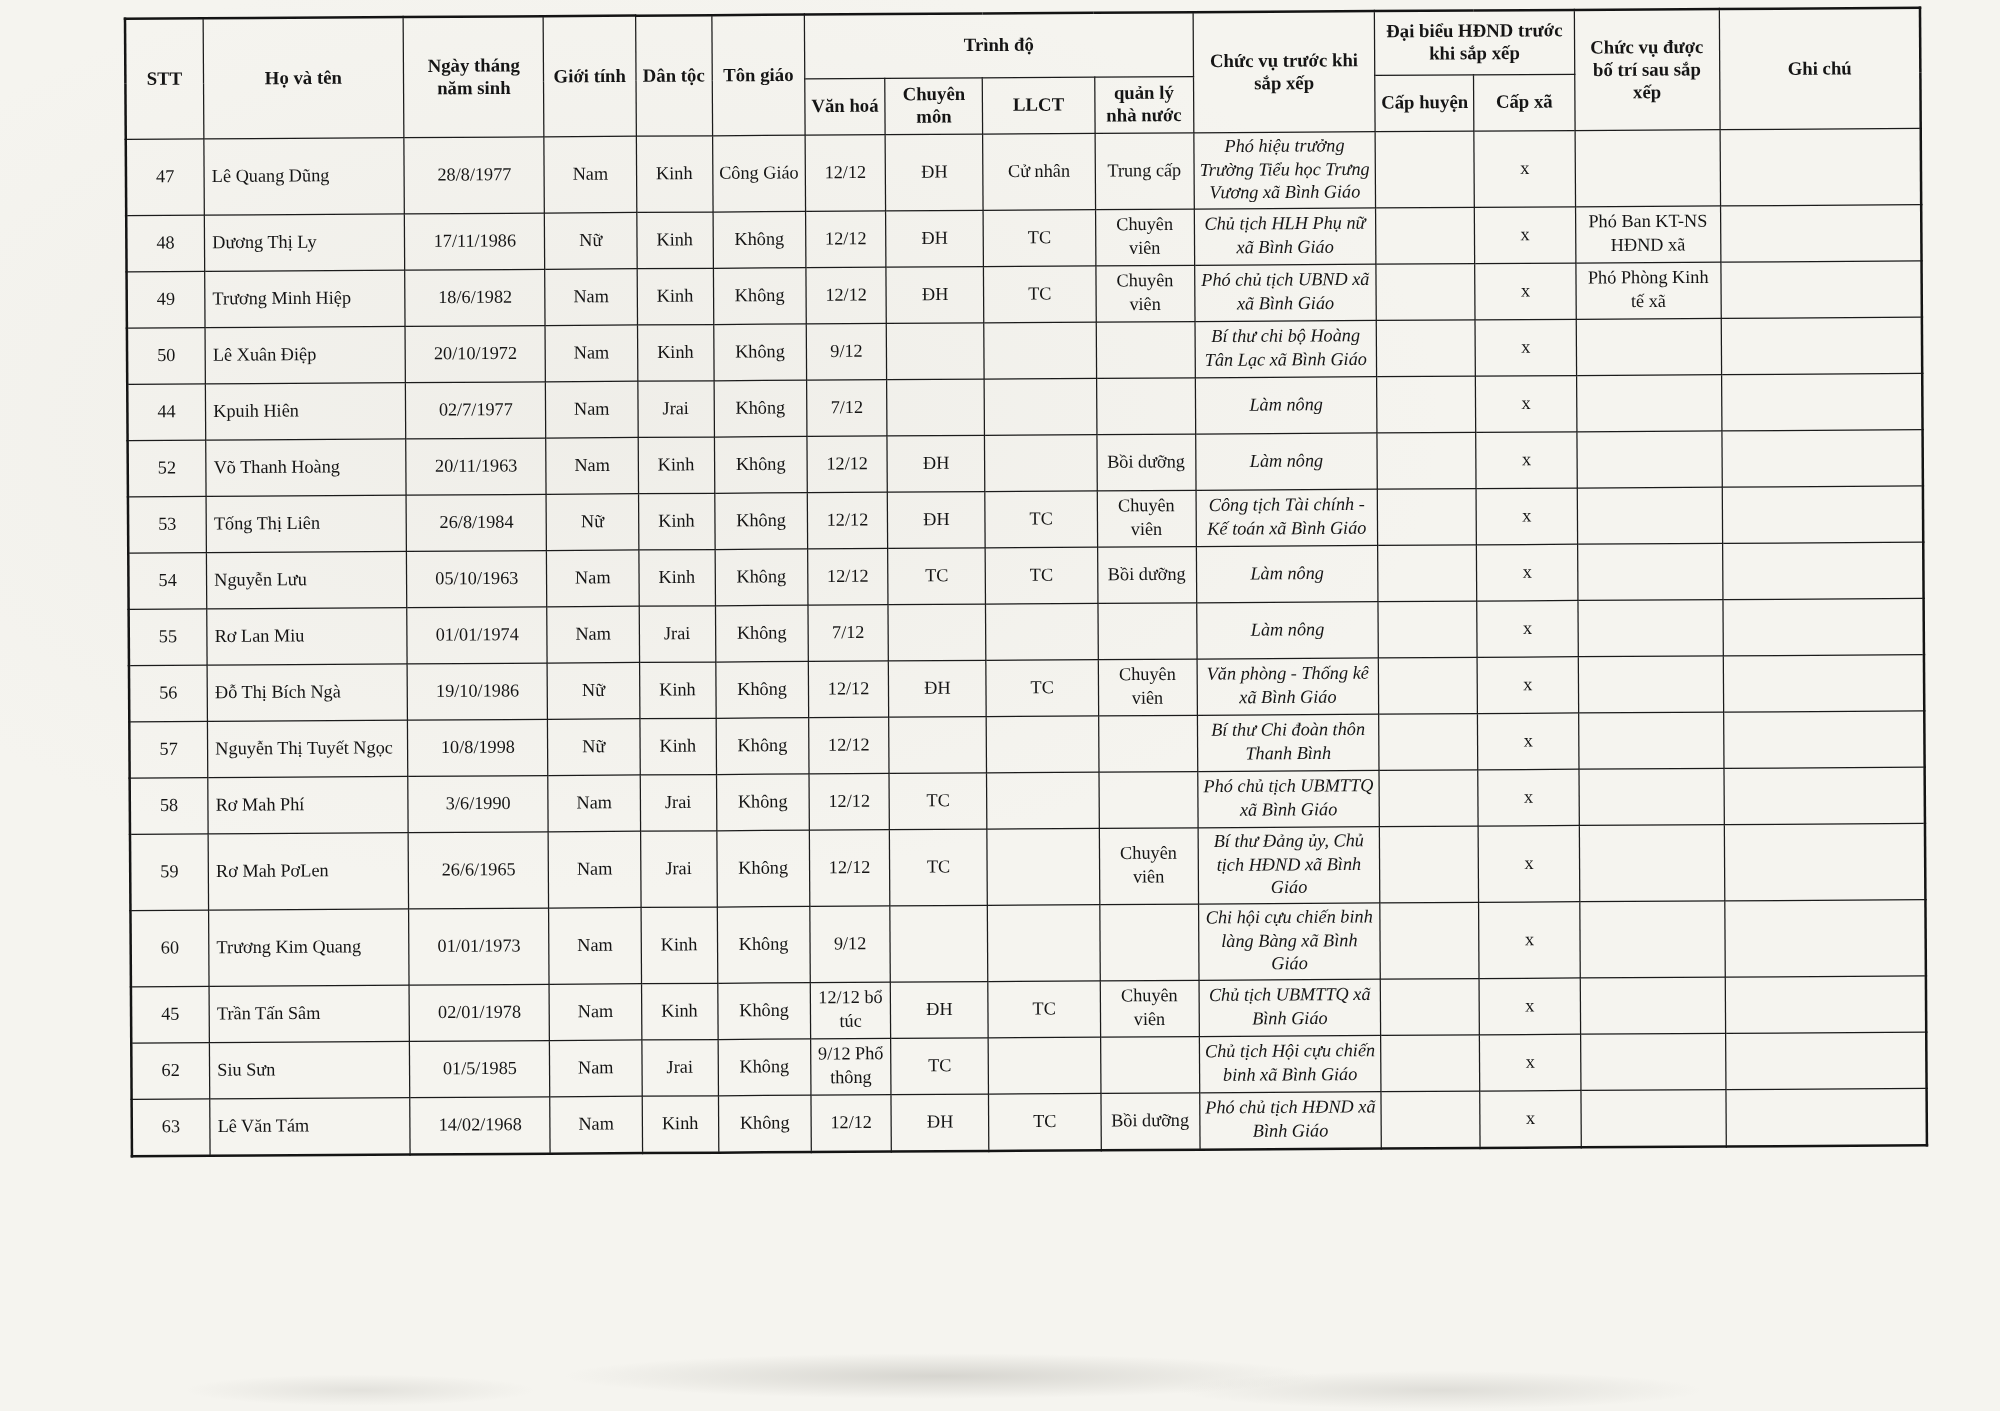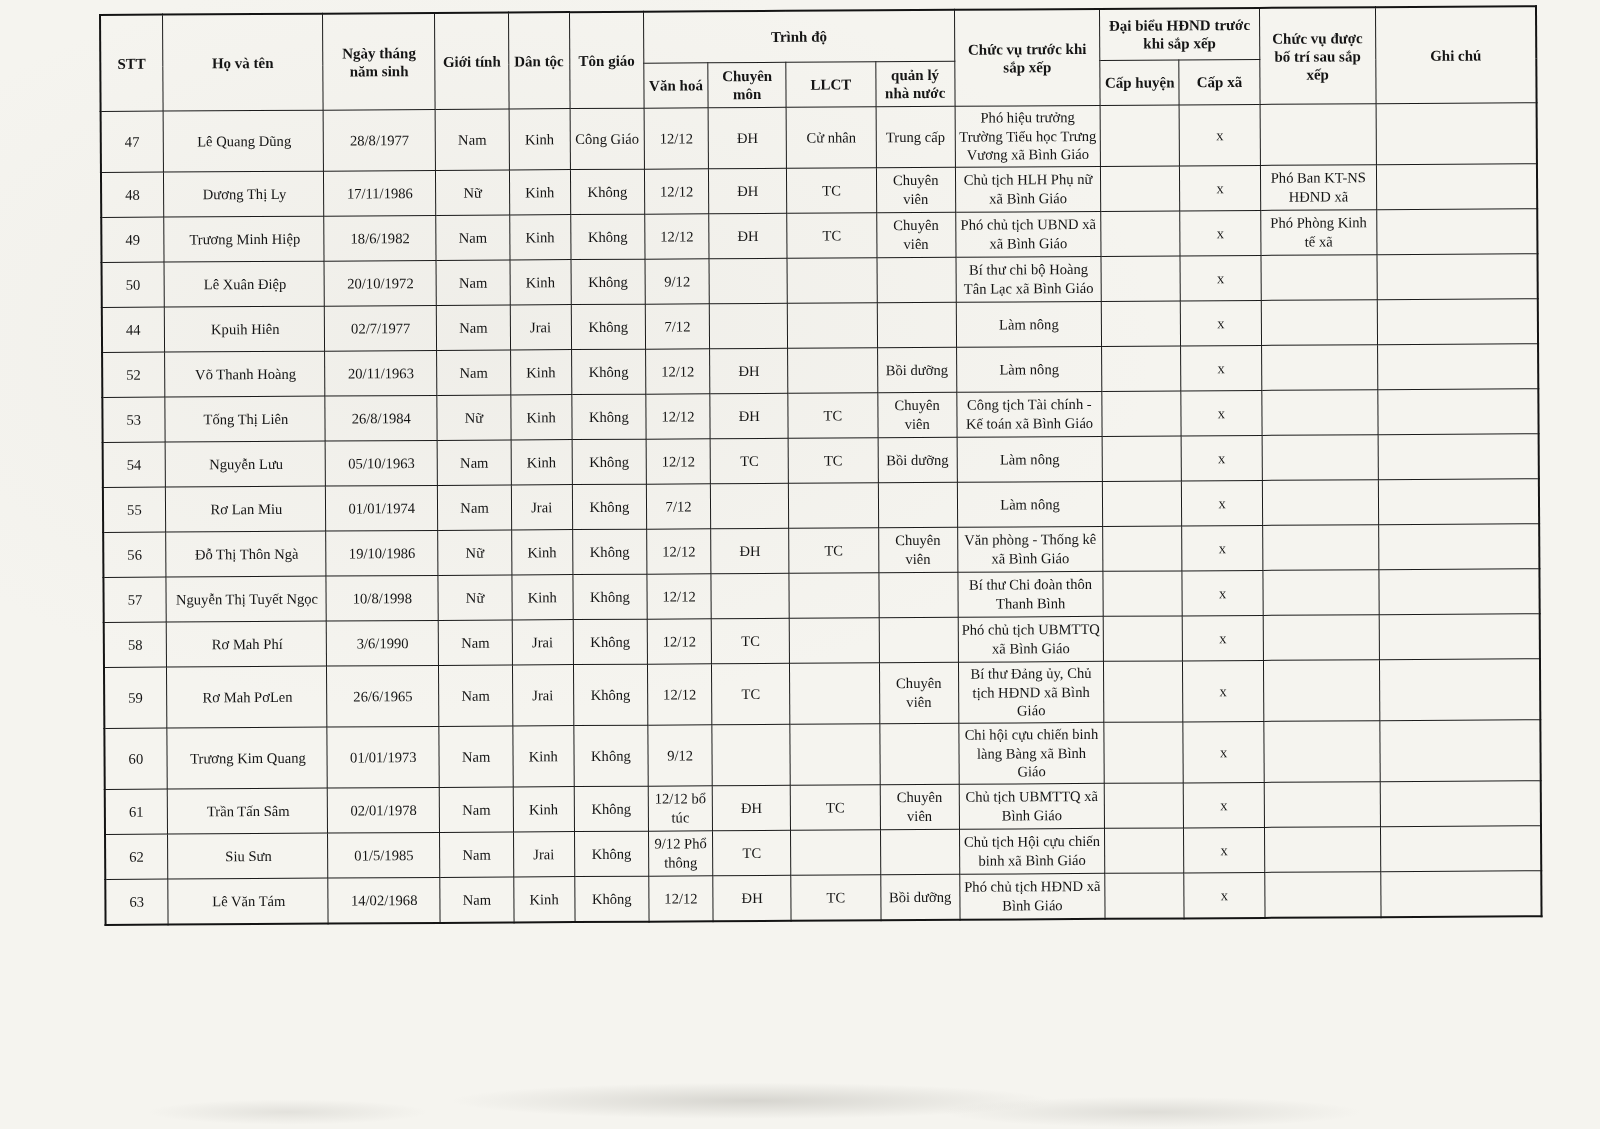--- a/index.html
+++ b/index.html
@@ -45,22 +45,22 @@
   }
   table.doc thead th {
     font-weight: bold;
     font-size: 15px;
     line-height: 1.2;
     padding: 3px 3px;
   }
   table.doc thead tr.h1 th { height: 44px; }
   table.doc thead tr.h2 th { height: 38px; }
   table.doc tbody td { height: 40px; }
-  table.doc td.cell-name { text-align: center; padding-left: 6px; }
-  table.doc td.cell-position_before { padding-left: 3px; padding-right: 3px; }
+  table.doc td.cell-name { text-align: left; padding-left: 6px; }
+  table.doc td.cell-position_before { padding-left: 3px; padding-right: 3px; font-style: italic; }
   .smudge {
     position: absolute;
     left: 0; right: 0; bottom: 0;
     height: 42px;
     pointer-events: none;
   }
 </style>
 </head>
 <body>
 
@@ -255,21 +255,21 @@
     <td class="cell-llct"></td>
     <td class="cell-qlnn"></td>
     <td class="cell-position_before">Làm nông</td>
     <td class="cell-cap_huyen"></td>
     <td class="cell-cap_xa">x</td>
     <td class="cell-position_after"></td>
     <td class="cell-note"></td>
   </tr>
         <tr>
     <td class="cell-stt">56</td>
-    <td class="cell-name">Đỗ Thị Thôn Ngà</td>
+    <td class="cell-name">Đỗ Thị Bích Ngà</td>
     <td class="cell-dob">19/10/1986</td>
     <td class="cell-gender">Nữ</td>
     <td class="cell-ethnicity">Kinh</td>
     <td class="cell-religion">Không</td>
     <td class="cell-van_hoa">12/12</td>
     <td class="cell-chuyen_mon">ĐH</td>
     <td class="cell-llct">TC</td>
     <td class="cell-qlnn">Chuyên viên</td>
     <td class="cell-position_before">Văn phòng - Thống kê xã Bình Giáo</td>
     <td class="cell-cap_huyen"></td>
@@ -339,21 +339,21 @@
     <td class="cell-chuyen_mon"></td>
     <td class="cell-llct"></td>
     <td class="cell-qlnn"></td>
     <td class="cell-position_before">Chi hội cựu chiến binh làng Bàng xã Bình Giáo</td>
     <td class="cell-cap_huyen"></td>
     <td class="cell-cap_xa">x</td>
     <td class="cell-position_after"></td>
     <td class="cell-note"></td>
   </tr>
         <tr>
-    <td class="cell-stt">61</td>
+    <td class="cell-stt">45</td>
     <td class="cell-name">Trần Tấn Sâm</td>
     <td class="cell-dob">02/01/1978</td>
     <td class="cell-gender">Nam</td>
     <td class="cell-ethnicity">Kinh</td>
     <td class="cell-religion">Không</td>
     <td class="cell-van_hoa">12/12 bổ túc</td>
     <td class="cell-chuyen_mon">ĐH</td>
     <td class="cell-llct">TC</td>
     <td class="cell-qlnn">Chuyên viên</td>
     <td class="cell-position_before">Chủ tịch UBMTTQ xã Bình Giáo</td>

